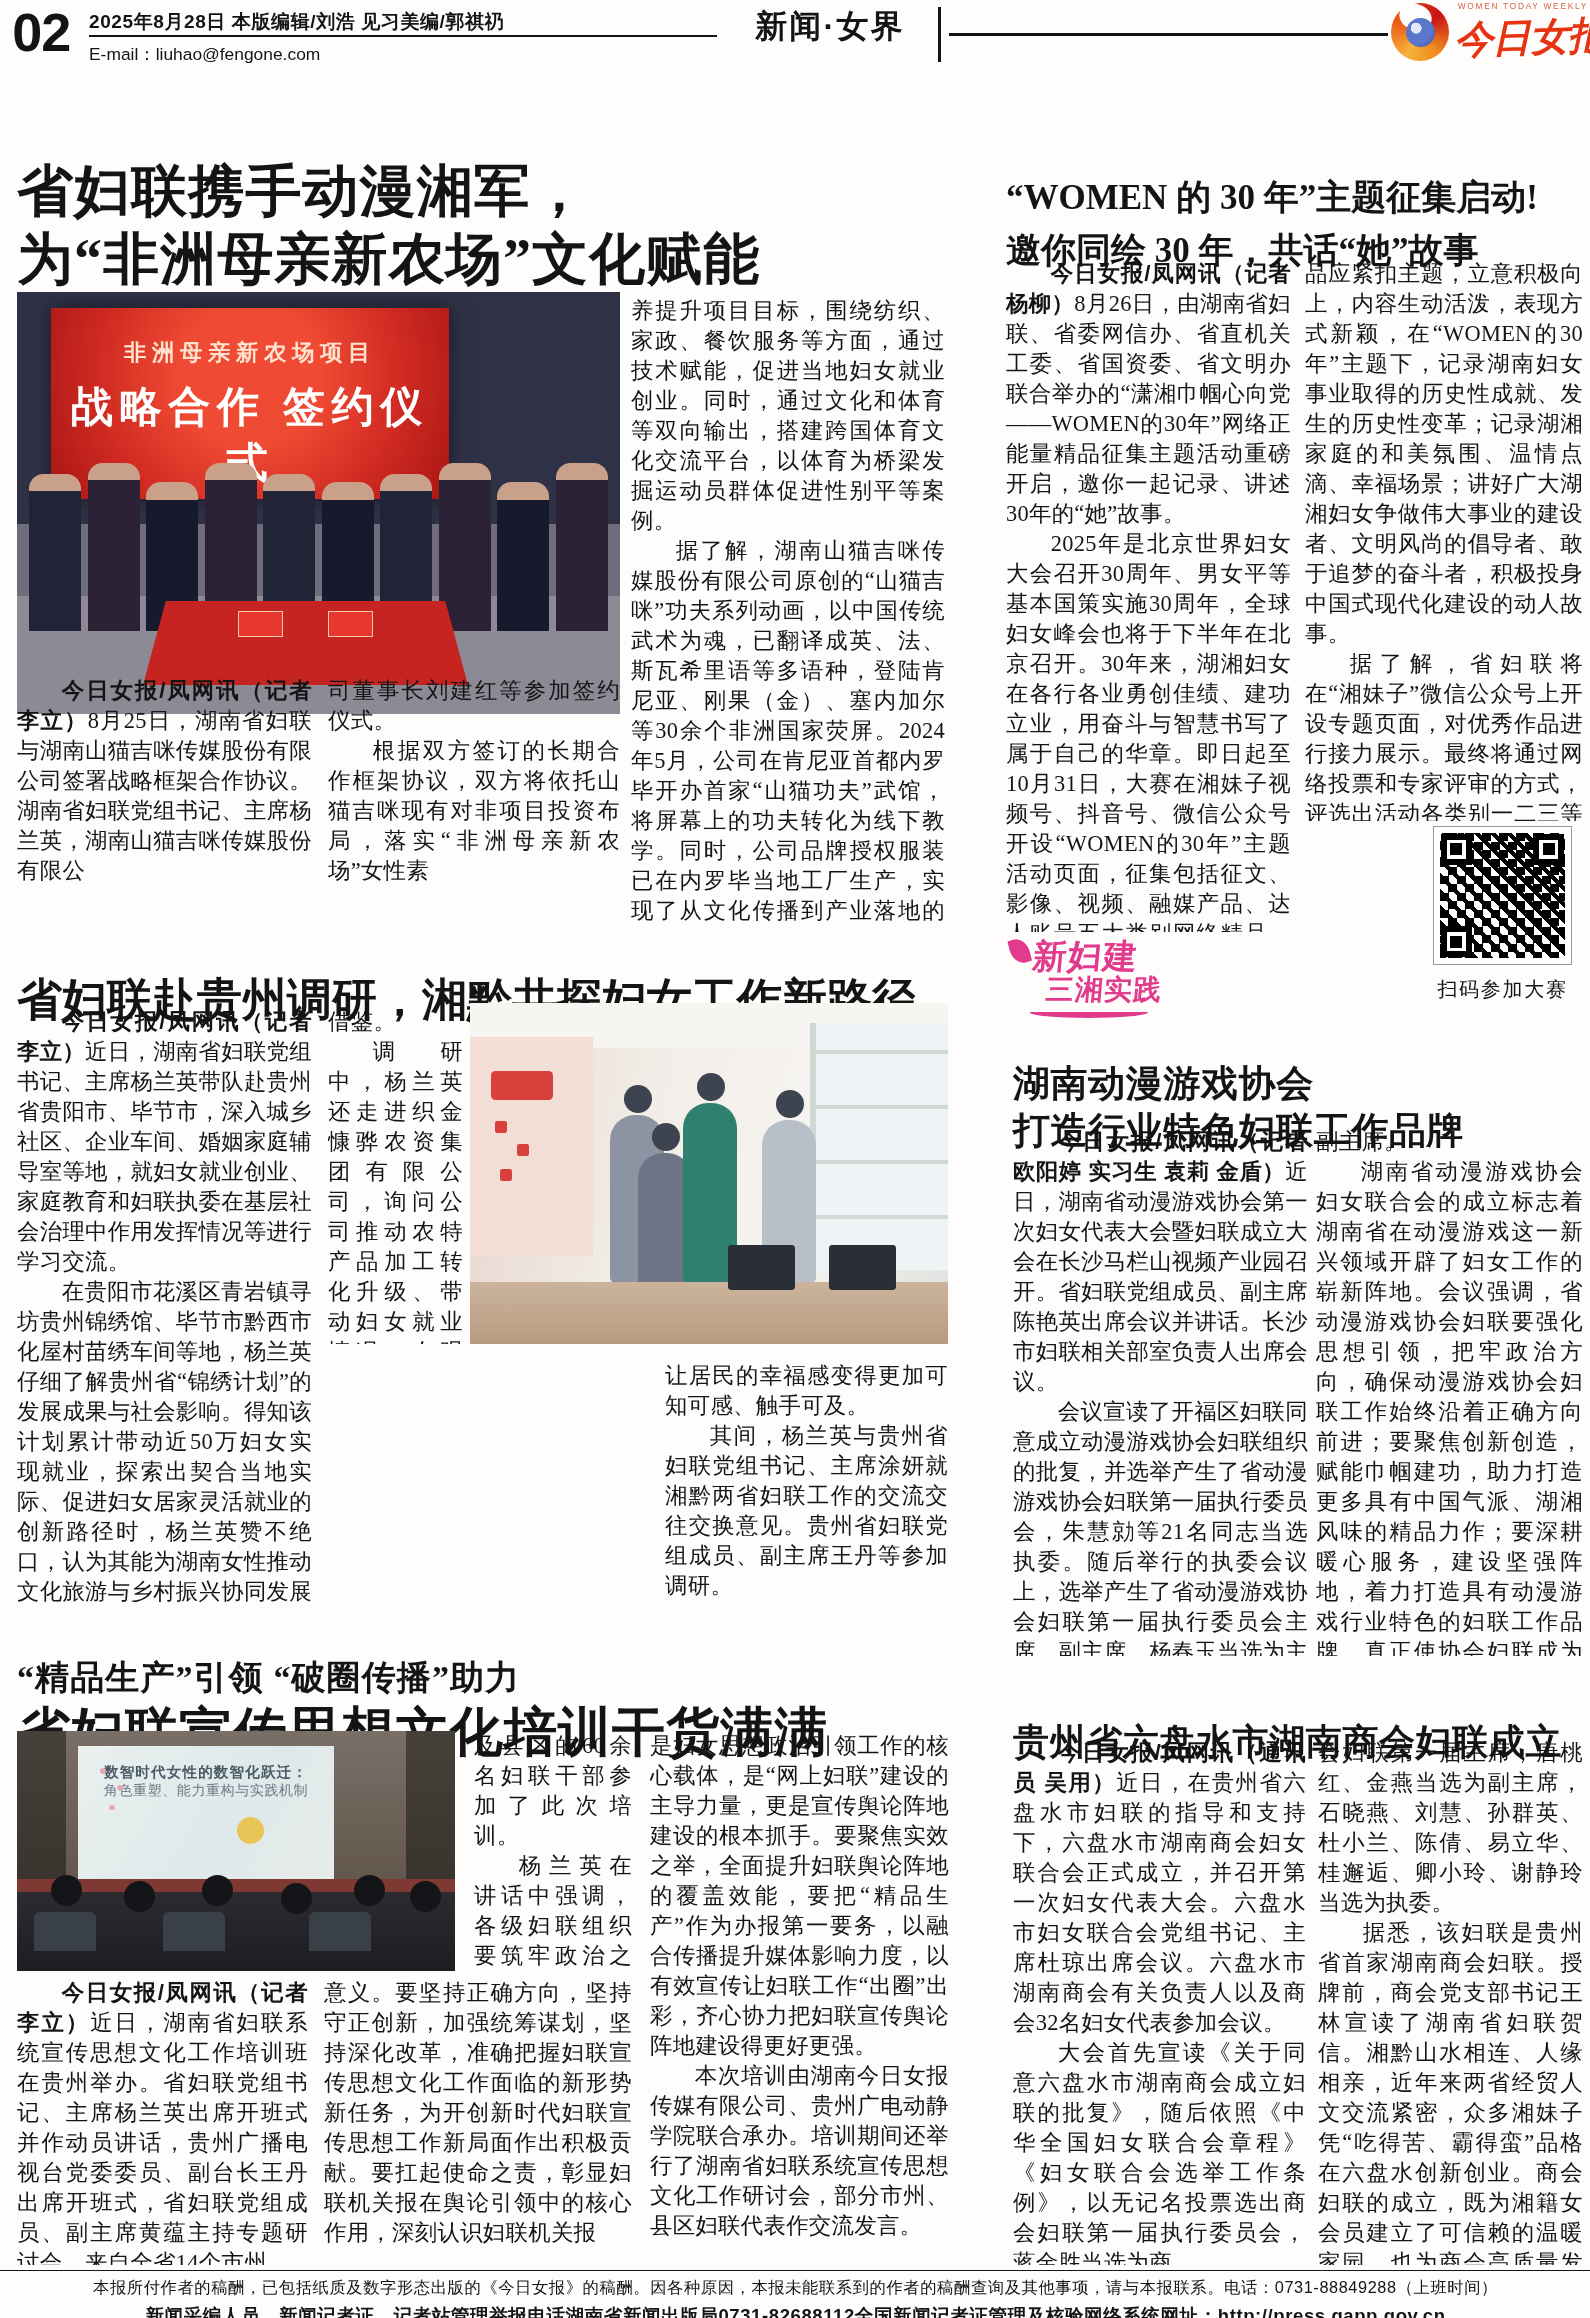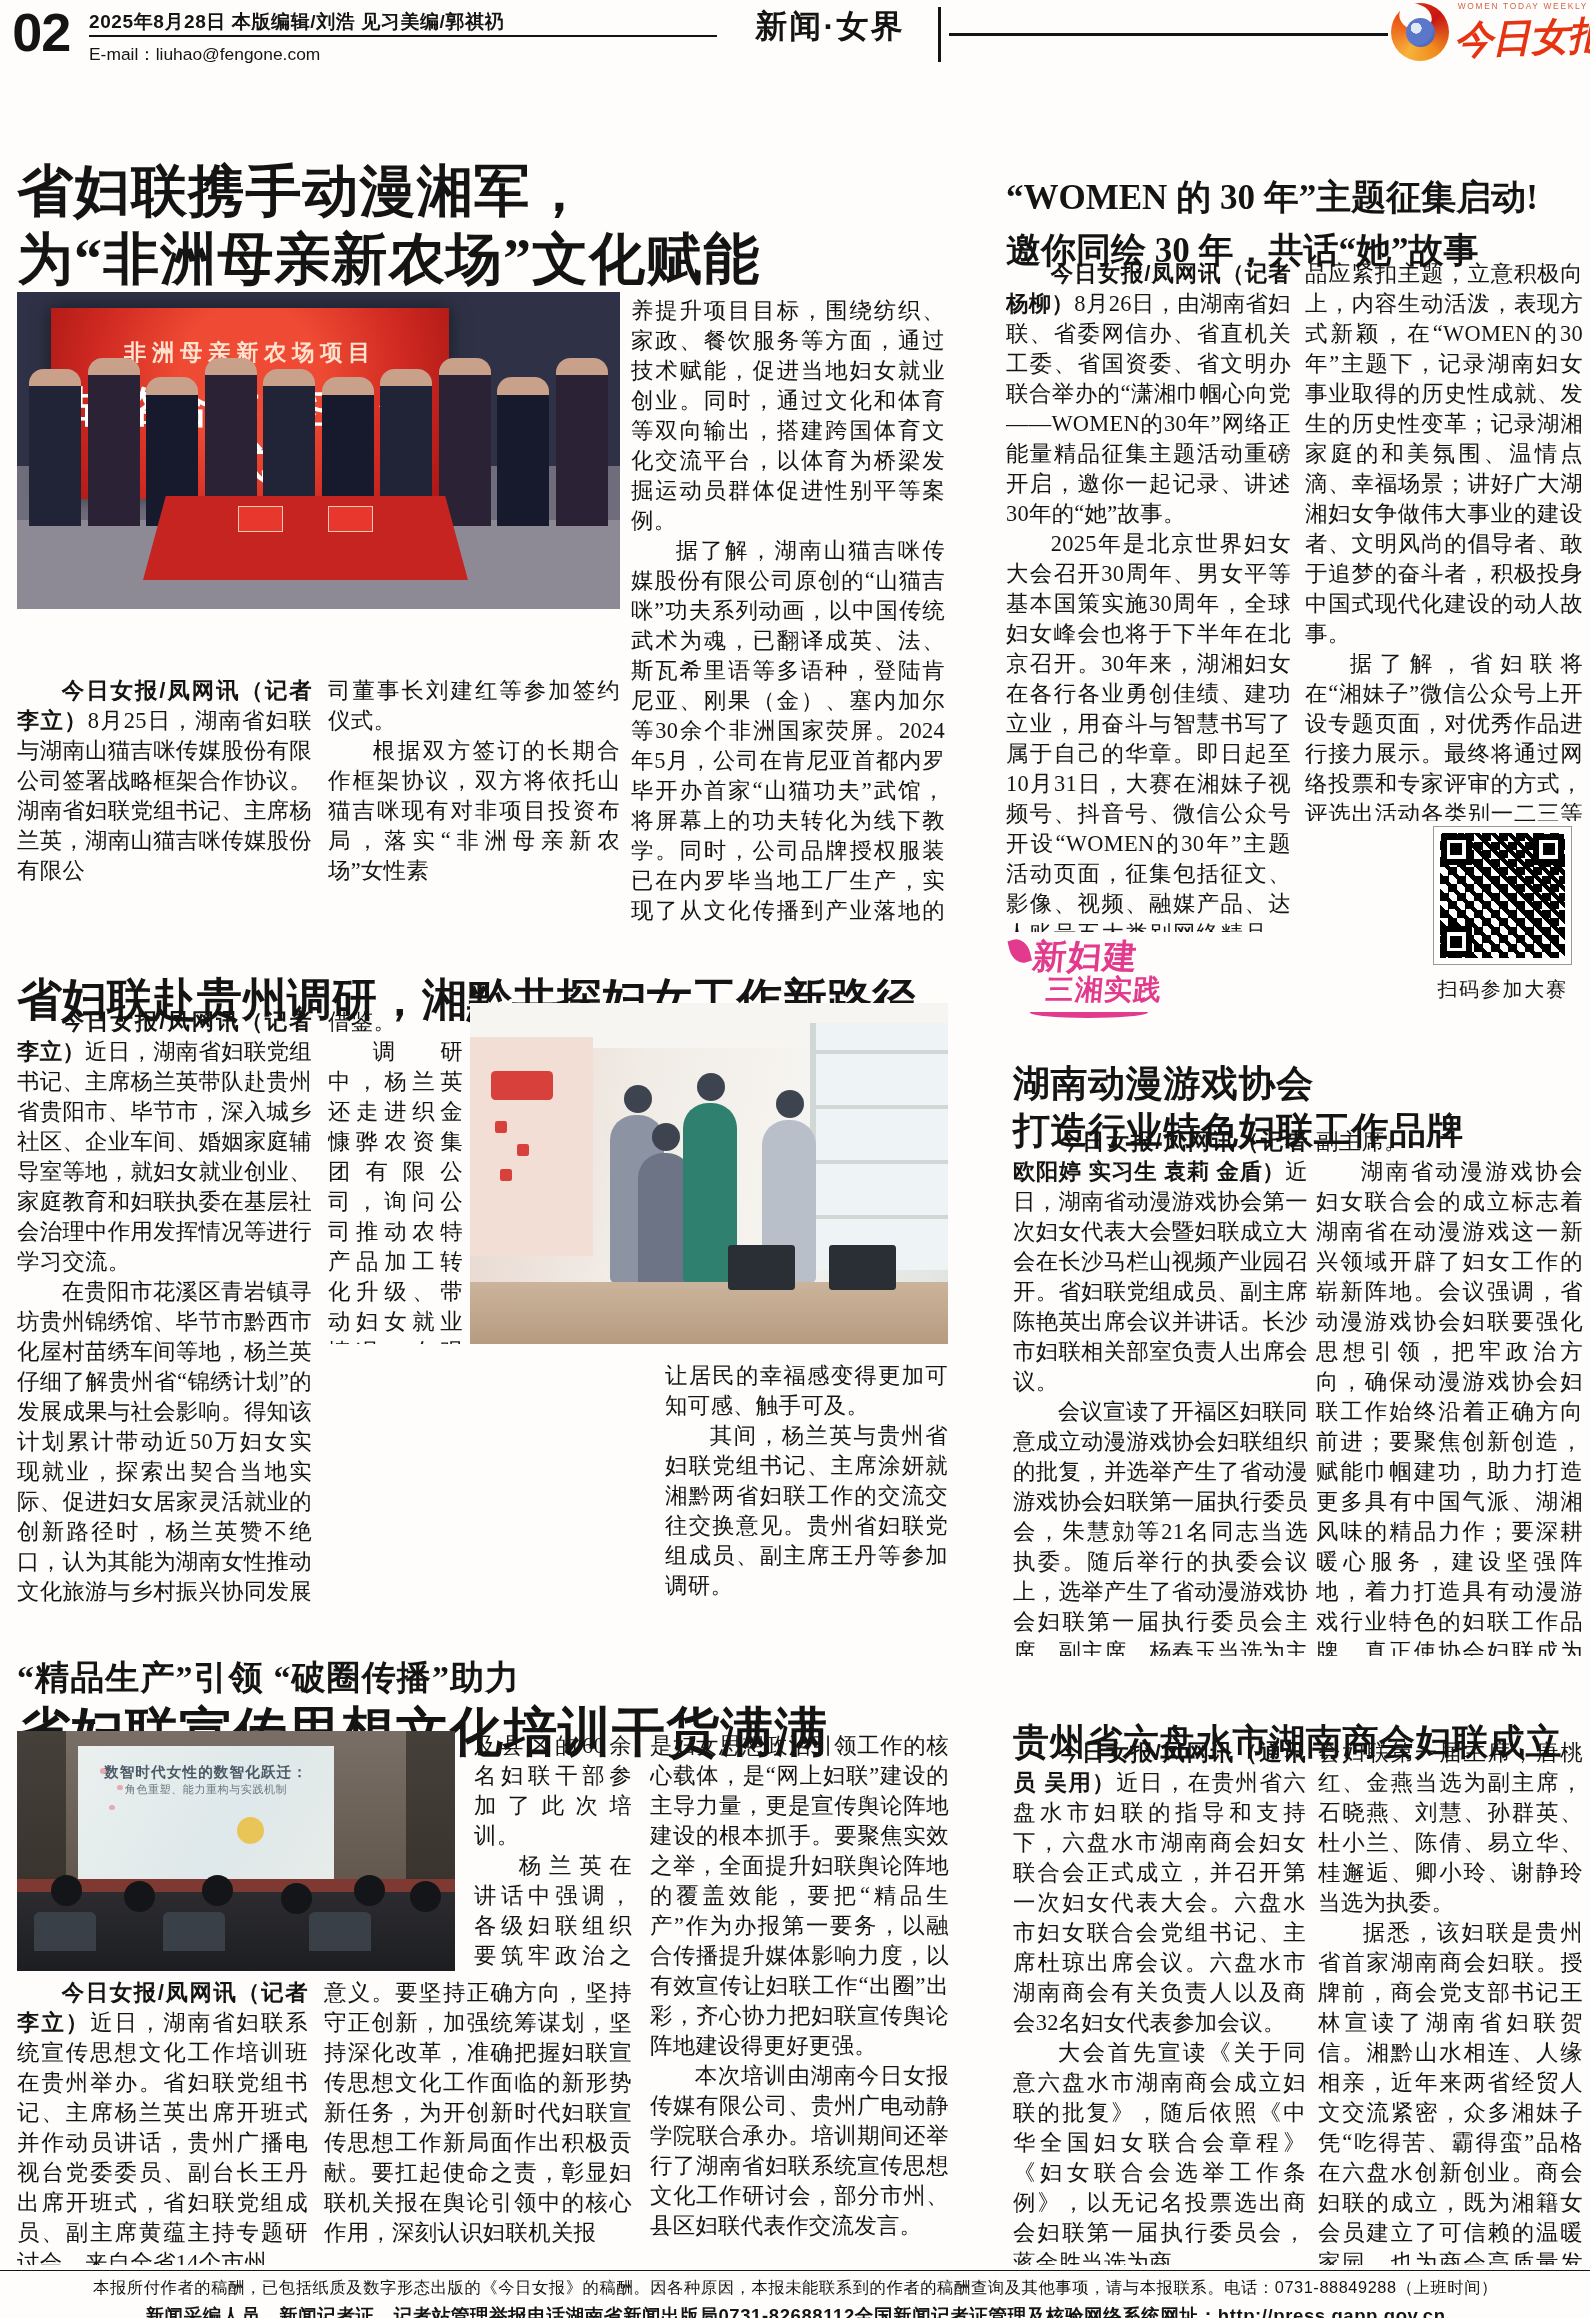--- a/index.html
+++ b/index.html
@@ -65,21 +65,21 @@
   .fig::before{content:"";position:absolute;left:13.5px;top:-30px;width:28px;height:28px;border-radius:50%;background:#3d4450;}
   .fg1{left:140px;background:#8c93a2;} .fg2{left:213px;background:#2f806e;height:180px;}
   .fg3{left:292px;background:#b9bfc9;height:163px;} .fg4{left:168px;bottom:51px;background:#6d7486;height:140px;}
   .p5{background:linear-gradient(#7a6f66,#55493f);}
   .p5-colL,.p5-colR{position:absolute;top:0;width:49px;height:100%;
      background:linear-gradient(#46403a,#332d28);}
   .p5-colL{left:0;} .p5-colR{right:0;}
   .p5-screen{position:absolute;left:61px;top:14.6px;width:256px;height:137px;
      background:linear-gradient(120deg,#e9f0ee,#dfe8ea 60%,#e6ece9);text-align:center;}
   .p5t1{margin-top:17px;font-size:14.6px;color:#4a5a66;letter-spacing:1.1px;font-weight:700;}
-  .p5t2{font-size:11px;color:#6a7a84;letter-spacing:0.6px;}
+  .p5t2{font-size:14px;color:#6a7a84;letter-spacing:0.6px;}
   .sun{position:absolute;left:62%;top:52%;width:27px;height:27px;border-radius:50%;background:#e9c558;}
   .blos{position:absolute;width:5.6px;height:5.6px;border-radius:50%;background:#e8a9b4;}
   .b1{left:22.4px;top:22.4px;} .b2{left:39px;top:39px;} .b3{left:31px;top:59px;}
   .p5-table{position:absolute;left:0;right:0;bottom:77px;height:14.6px;background:#7e3a32;}
   .p5-aud{position:absolute;left:0;bottom:0;width:100%;height:79px;background:linear-gradient(#2c2c30,#1d1e22);}
   .head{position:absolute;top:-17px;width:31px;height:31px;border-radius:50%;background:#141518;}
   .h1{left:34px;} .h2{left:107px;top:-11.2px;} .h3{left:185px;} .h4{left:264px;top:-9px;} .h5{left:337px;} .h6{left:393px;top:-11.2px;}
   .chair{position:absolute;top:20px;width:62px;height:39px;border-radius:5.6px 5.6px 0 0;background:#3a4048;}
   .c1{left:17px;} .c2{left:146px;} .c3{left:292px;}
   
@@ -124,21 +124,21 @@
       <div class="tagline">WOMEN TODAY WEEKLY</div>
       <div class="mname">今日女报</div>
     </div>
   </div>
 
   <div class="headline" style="left:17px;top:117px;font-size:56px;">
     <div>省妇联携手动漫湘军，</div>
     <div>为“非洲母亲新农场”文化赋能</div>
   </div>
 
-  <div class="photo p1" style="left:17px;top:292px;width:603px;height:317px;">
+  <div class="photo p1" style="left:17px;top:292px;width:603px;height:422px;">
     <div class="p1-screen">
       <div class="scr1">非洲母亲新农场项目</div>
       <div class="scr2">战略合作 签约仪式</div>
     </div>
     <div class="p1-people">
       <span class="pers"></span>
       <span class="pers"></span>
       <span class="pers"></span>
       <span class="pers"></span>
       <span class="pers"></span>

